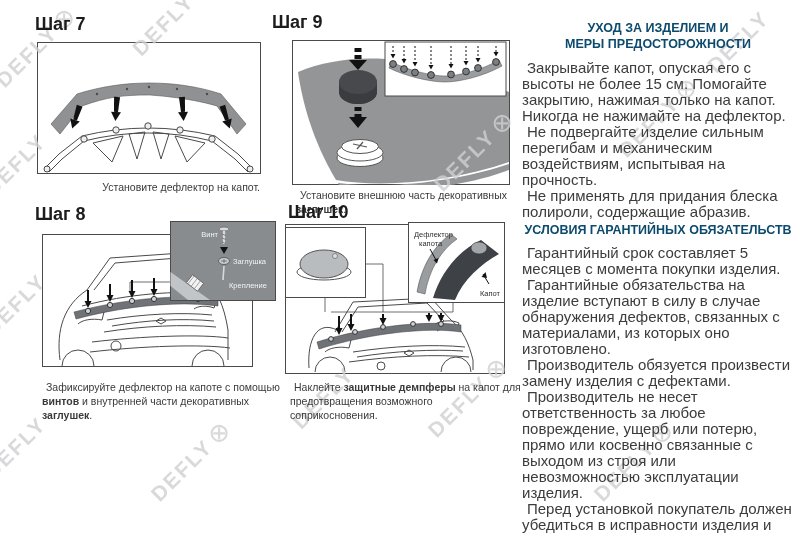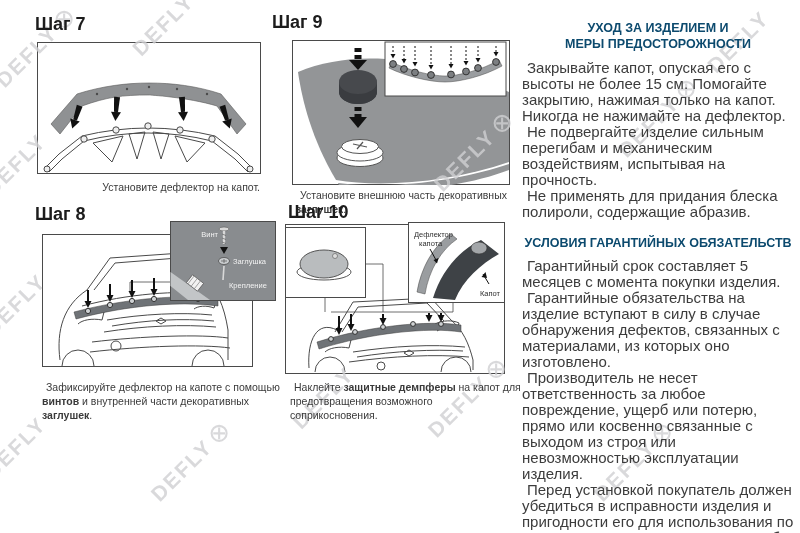--- a/index.html
+++ b/index.html
@@ -4,21 +4,21 @@
 <style>
   html,body{margin:0;padding:0;}
   body{width:800px;height:533px;background:#ffffff;font-family:"Liberation Sans",sans-serif;position:relative;overflow:hidden;color:#3c3c3c;}
   .page{position:absolute;inset:0;}
   .step-title{position:absolute;font-size:18px;font-weight:bold;color:#1c1c1c;z-index:4;}
   .fig{position:absolute;z-index:2;}
   .caption{position:absolute;font-size:10.5px;line-height:14px;color:#3a3a3a;z-index:4;text-indent:4px;margin:0;}
   .caption .bw{font-weight:bold;}
   .rightcol{position:absolute;left:522px;top:20px;width:272px;z-index:4;}
   .col-title{font-size:12.5px;font-weight:bold;color:#0c4a6e;text-align:center;line-height:16px;margin:0 0 8px 0;}
-  .col-title2{margin:15px 0 7px 0;}
+  .col-title2{margin:2px 0 7px 0;}
   .bodyp{font-size:15px;line-height:16px;margin:0;text-indent:5px;color:#3c3c3c;}
   .wm{position:absolute;display:flex;align-items:center;gap:4px;font-weight:bold;font-size:21px;letter-spacing:2px;color:rgba(208,208,210,0.8);transform:rotate(-45deg);z-index:3;pointer-events:none;white-space:nowrap;}
   .wm svg{display:block;}
   svg text{font-family:"Liberation Sans",sans-serif;}
 </style>
 </head>
 <body>
 
 <div class="page">
 
@@ -320,20 +320,21 @@
       <span>УХОД ЗА ИЗДЕЛИЕМ И</span><br>
       <span>МЕРЫ ПРЕДОСТОРОЖНОСТИ</span>
     </h2>
     <p class="bodyp">Закрывайте капот, опуская его с высоты не более 15 см. Помогайте закрытию, нажимая только на капот. Никогда не нажимайте на дефлектор.</p>
     <p class="bodyp">Не подвергайте изделие сильным перегибам и механическим воздействиям, испытывая на прочность.</p>
     <p class="bodyp">Не применять для придания блеска полироли, содержащие абразив.</p>
 
     <h2 class="col-title col-title2">УСЛОВИЯ ГАРАНТИЙНЫХ ОБЯЗАТЕЛЬСТВ</h2>
     <p class="bodyp">Гарантийный срок составляет 5 месяцев с момента покупки изделия.</p>
     <p class="bodyp">Гарантийные обязательства на изделие вступают в силу в случае обнаружения дефектов, связанных с материалами, из которых оно изготовлено.</p>
+    <p class="bodyp">Производитель обязуется произвести замену изделия с дефектами.</p>
     <p class="bodyp">Производитель не несет ответственность за любое повреждение, ущерб или потерю, прямо или косвенно связанные с выходом из строя или невозможностью эксплуатации изделия.</p>
     <p class="bodyp">Перед установкой покупатель должен убедиться в исправности изделия и пригодности его для использования по назначению, а так же принять на себя риск и ответственность, связанные с его эксплуатацией.</p>
   </div>
 
   <div class="wm" style="left:-15px;top:36px;">
       <span>DEFLY</span>
       <svg width="20" height="20" viewBox="0 0 24 24">
         <circle cx="12" cy="12" r="9" fill="none" stroke="currentColor" stroke-width="2.5"></circle>
         <path d="M7,7 L17,17 M17,7 L7,17" stroke="currentColor" stroke-width="2.5"></path>
       </svg>

